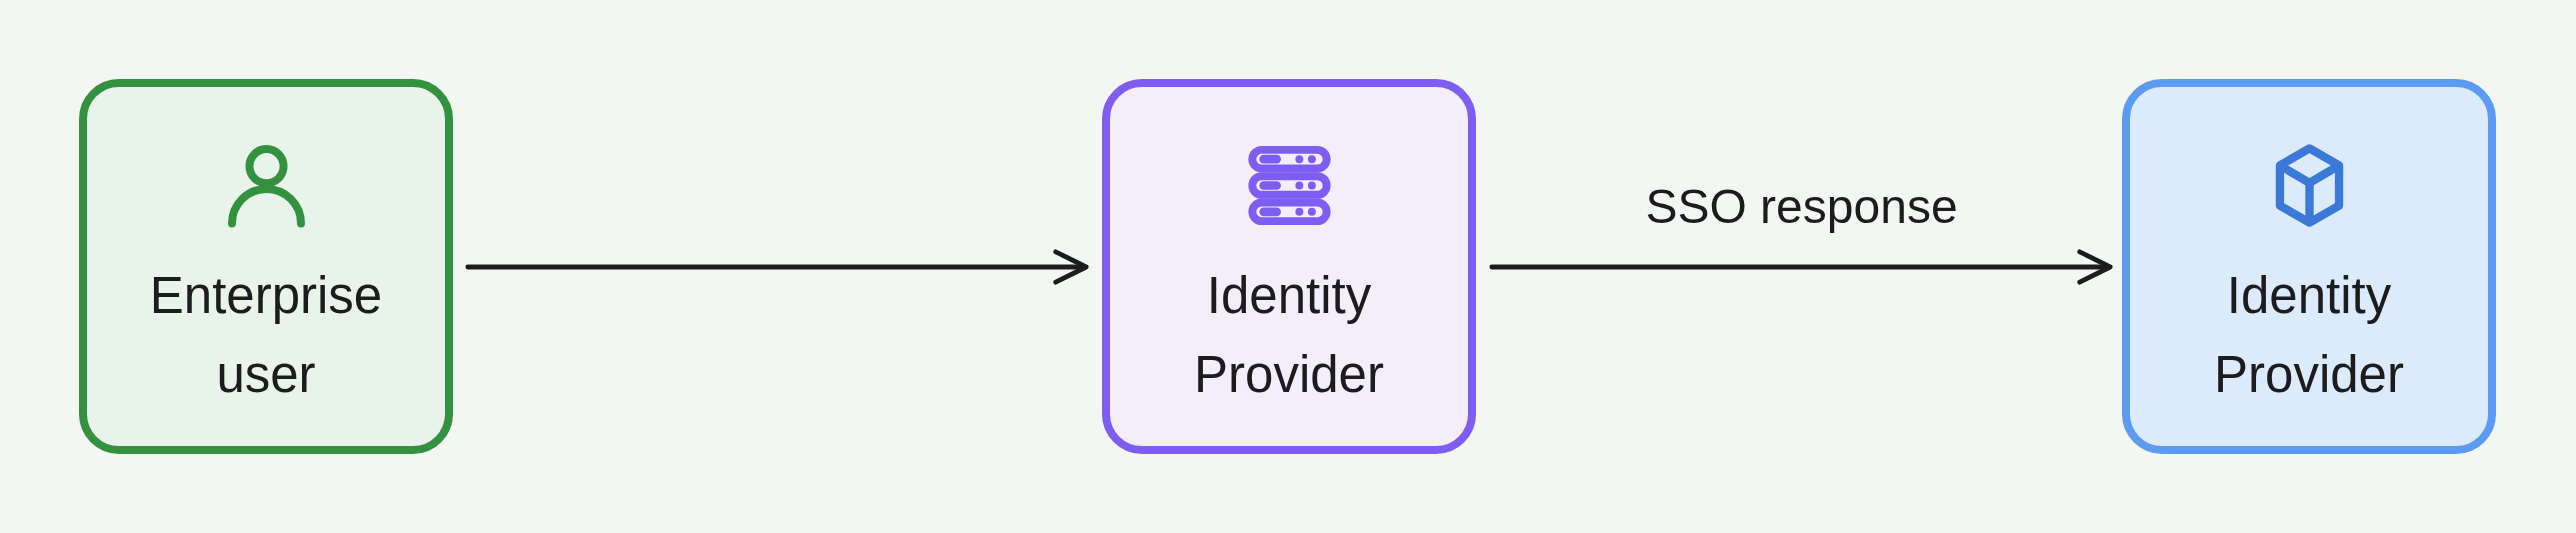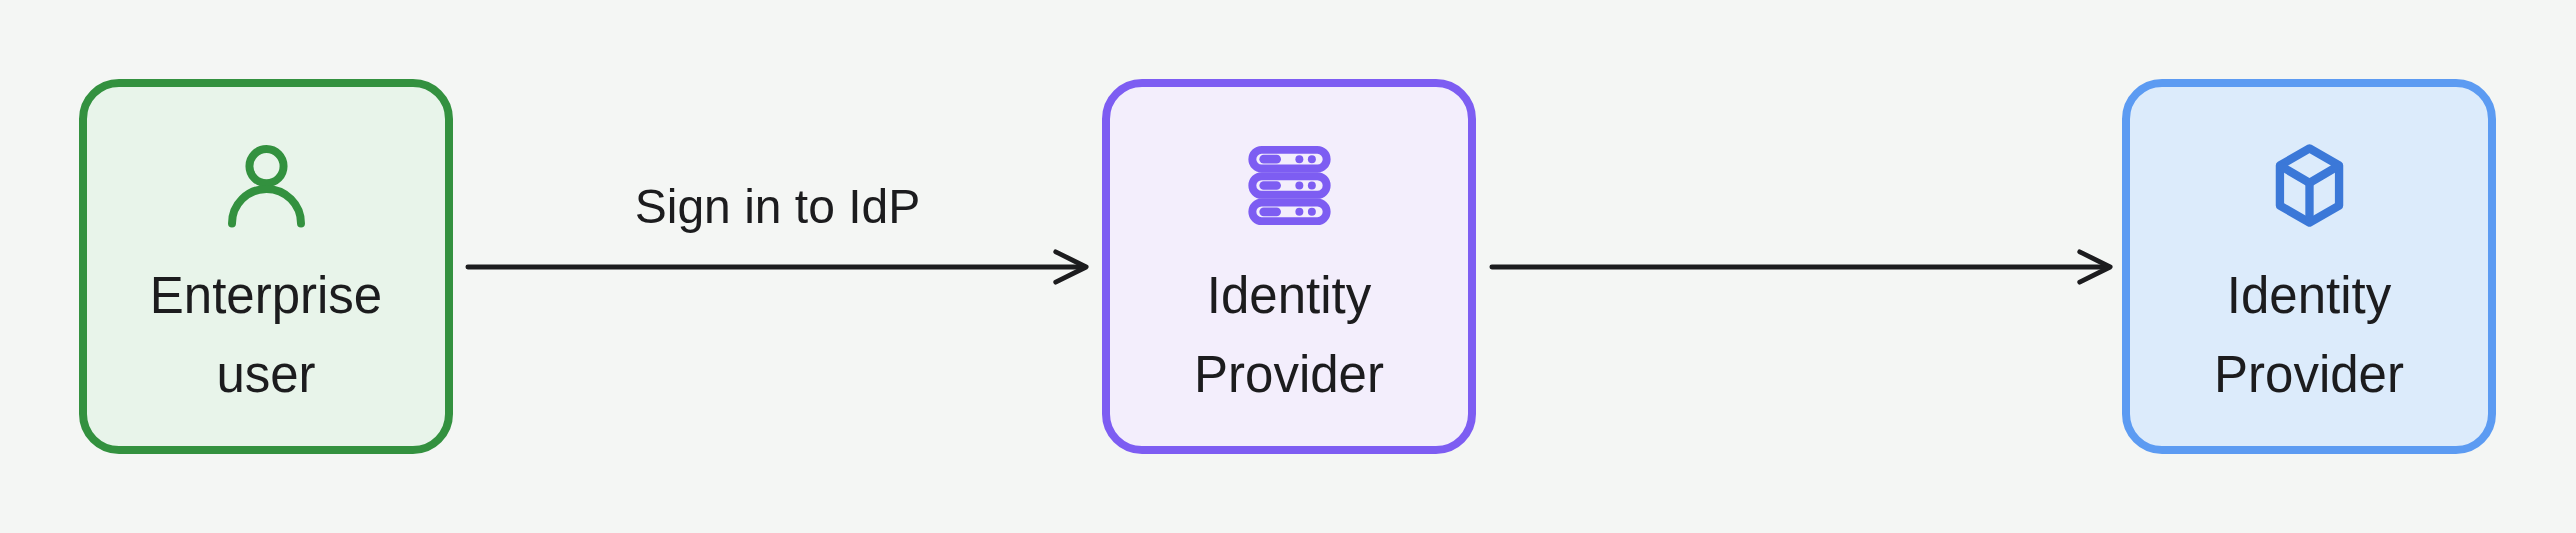--- a/index.html
+++ b/index.html
@@ -88,21 +88,20 @@
   <div class="node node-1" style="--border: #33913f; --bg: #e8f4ea; --icon: #33913f;">
     <svg class="icon" viewBox="0 0 24 24" fill="none" stroke-width="2.1" stroke-linecap="round" stroke-linejoin="round">
       <circle cx="12" cy="6.9" r="4.5"></circle>
       <path d="M2.9 22 a9.1 9.1 0 0 1 18.2 0"></path>
     </svg>
     <div class="node-label">Enterprise
 user</div>
   </div>
 
   <div class="edge edge-1">
-    <div class="edge-label">Sign in to IdP</div>
     <svg class="arrow" width="625" height="42" viewBox="0 0 656 44" fill="none" stroke-width="5" stroke-linecap="round" stroke-linejoin="round">
       <line x1="3" y1="22" x2="648" y2="22"></line>
       <polyline points="620 6 652 22 620 38"></polyline>
     </svg>
     <div class="edge-sublabel"></div>
   </div>
 
   <div class="node node-2" style="--border: #7d5df2; --bg: #f3eefc; --icon: #7d5df2;">
     <svg class="icon" viewBox="0 0 24 24" fill="none" stroke-width="2.1" stroke-linecap="round" stroke-linejoin="round">
       <rect x="2.2" y="2.6" width="19.6" height="4.9" rx="2.45"></rect>
@@ -116,20 +115,21 @@
       <circle class="fillpart" cx="14.6" cy="12" r="1.05" stroke="none"></circle>
       <circle class="fillpart" cx="17.9" cy="12" r="1.05" stroke="none"></circle>
       <circle class="fillpart" cx="14.6" cy="18.95" r="1.05" stroke="none"></circle>
       <circle class="fillpart" cx="17.9" cy="18.95" r="1.05" stroke="none"></circle>
     </svg>
     <div class="node-label">Identity
 Provider</div>
   </div>
 
   <div class="edge edge-2">
+    <div class="edge-label">SSO response</div>
     <svg class="arrow" width="625" height="42" viewBox="0 0 656 44" fill="none" stroke-width="5" stroke-linecap="round" stroke-linejoin="round">
       <line x1="3" y1="22" x2="648" y2="22"></line>
       <polyline points="620 6 652 22 620 38"></polyline>
     </svg>
   </div>
 
   <div class="node node-3" style="--border: #5c9bf2; --bg: #dcebfb; --icon: #3b78d8;">
     <svg class="icon" viewBox="0 0 24 24" fill="none" stroke-width="2.2" stroke-linecap="round" stroke-linejoin="round">
       <path d="M12 2.2 L19.8 6.7 V17.3 L12 21.8 L4.2 17.3 V6.7 Z"></path>
       <path d="M4.5 6.9 L12 11.3 L19.5 6.9"></path>

